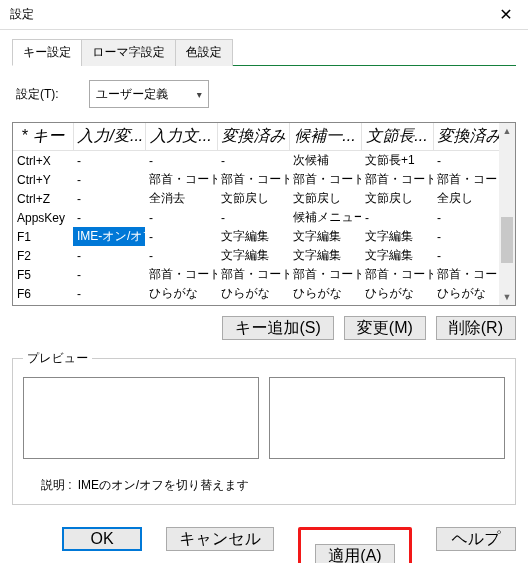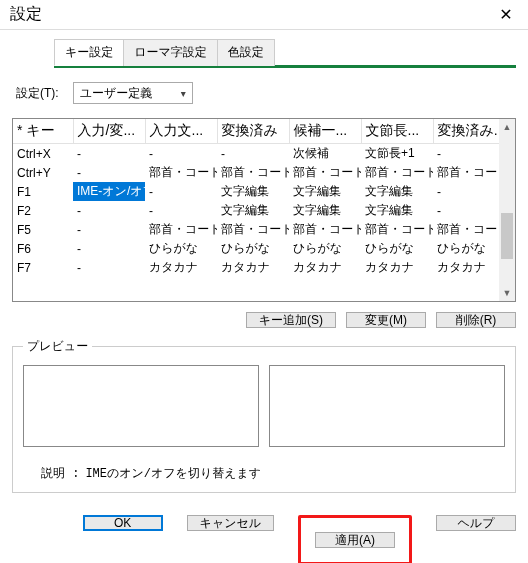--- a/index.html
+++ b/index.html
@@ -14,79 +14,79 @@
     overflow: hidden;
   }
   .titlebar {
     display: flex;
     align-items: center;
     justify-content: space-between;
     height: 30px;
     padding: 0 0 0 10px;
     border-bottom: 1px solid #ddd;
   }
-  .titlebar-title { font-size: 16px; }
+  .titlebar-title { font-size: 12px; }
   .close-btn {
     width: 44px; height: 30px;
     display: flex; align-items: center; justify-content: center;
     font-size: 16px;
   }
   .content { padding: 8px 12px 12px 12px; }
   .tabs {
     display: flex;
-    border-bottom: 3px solid #15803d;
+    border-bottom: 1px solid #15803d;
     margin-bottom: 14px;
-    margin-left: 42px;
   }
   .tab {
     padding: 4px 10px;
     border: 1px solid #ccc;
     border-bottom: none;
     margin-right: -1px;
     background: #f0f0f0;
     position: relative;
     top: 1px;
     font-size: 12px;
   }
   .tab.active { background: #fff; border-bottom: 1px solid #fff; }
   .setting-row {
-    display: flex; align-items: center; gap: 14px;
+    display: flex; align-items: center; gap: 30px;
     margin: 6px 0 14px 4px;
   }
   .dropdown {
     border: 1px solid #aaa;
-    height: 22px;
+    height: 28px;
     width: 120px;
     padding: 0 6px;
     display: flex;
     align-items: center;
     justify-content: space-between;
     background: #fff;
   }
   .dropdown-arrow { font-size: 10px; color: #444; }
 
   .table-wrap {
     border: 1px solid #888;
     height: 184px;
     display: flex;
     position: relative;
     margin-bottom: 10px;
   }
   .table-body { flex: 1; overflow: hidden; }
   table { border-collapse: collapse; width: 100%; table-layout: fixed; }
   thead th {
-    text-align: left;
+    text-align: center;
     font-weight: normal;
     background: #fff;
     border-right: 1px solid #e2e2e2;
     border-bottom: 1px solid #e2e2e2;
     padding: 3px 4px;
     overflow: hidden;
     white-space: nowrap;
-    font-size: 14px;
+    font-size: 16px;
+    font-style: italic;
   }
   tbody td {
     padding: 1px 4px;
     white-space: nowrap;
     overflow: hidden;
     font-size: 12px;
     height: 17px;
   }
   tbody td.selected { background: #0078d7; color: #fff; }
   .vscroll {
@@ -105,35 +105,34 @@
     position: absolute; left: 2px; right: 2px;
     background: #c8c8c8;
   }
 
   .action-btns {
     display: flex; justify-content: flex-end; gap: 10px;
     margin-bottom: 10px;
   }
   .btn {
     min-width: 80px;
-    height: 16px;
+    height: 24px;
     border: 1px solid #aaa;
     background: #e9e9e9;
     display: inline-flex;
     align-items: center; justify-content: center;
-    font-size: 12px;
+    font-size: 16px;
     padding: 0 12px;
   }
   .btn.default { border: 1px solid #0078d7; box-shadow: inset 0 0 0 1px #0078d7; }
 
   fieldset.preview {
     border: 1px solid #ccc;
     margin: 0 0 8px 0;
     padding: 10px 10px 10px 10px;
-    font-family: Liberation Mono, monospace;
   }
   fieldset.preview legend { padding: 0 4px; font-size: 12px; }
   .preview-panes {
     display: flex; gap: 10px; margin-bottom: 18px;
   }
   .preview-pane {
     flex: 1;
     height: 82px;
     border: 1px solid #888;
     background: #fff;
@@ -218,20 +217,38 @@
             <tr>
               <td>Ctrl+Y</td>
               <td>-</td>
               <td>部首・コード変</td>
               <td>部首・コード変</td>
               <td>部首・コード変</td>
               <td>部首・コード変</td>
               <td>部首・コード変</td>
             </tr>
             <tr>
+              <td>Ctrl+Z</td>
+              <td>-</td>
+              <td>全消去</td>
+              <td>文節戻し</td>
+              <td>文節戻し</td>
+              <td>文節戻し</td>
+              <td>全戻し</td>
+            </tr>
+            <tr>
+              <td>AppsKey</td>
+              <td>-</td>
+              <td>-</td>
+              <td>-</td>
+              <td>候補メニュー</td>
+              <td>-</td>
+              <td>-</td>
+            </tr>
+            <tr>
               <td>F1</td>
               <td class="selected">IME-オン/オフ</td>
               <td>-</td>
               <td>文字編集</td>
               <td>文字編集</td>
               <td>文字編集</td>
               <td>-</td>
             </tr>
             <tr>
               <td>F2</td>

